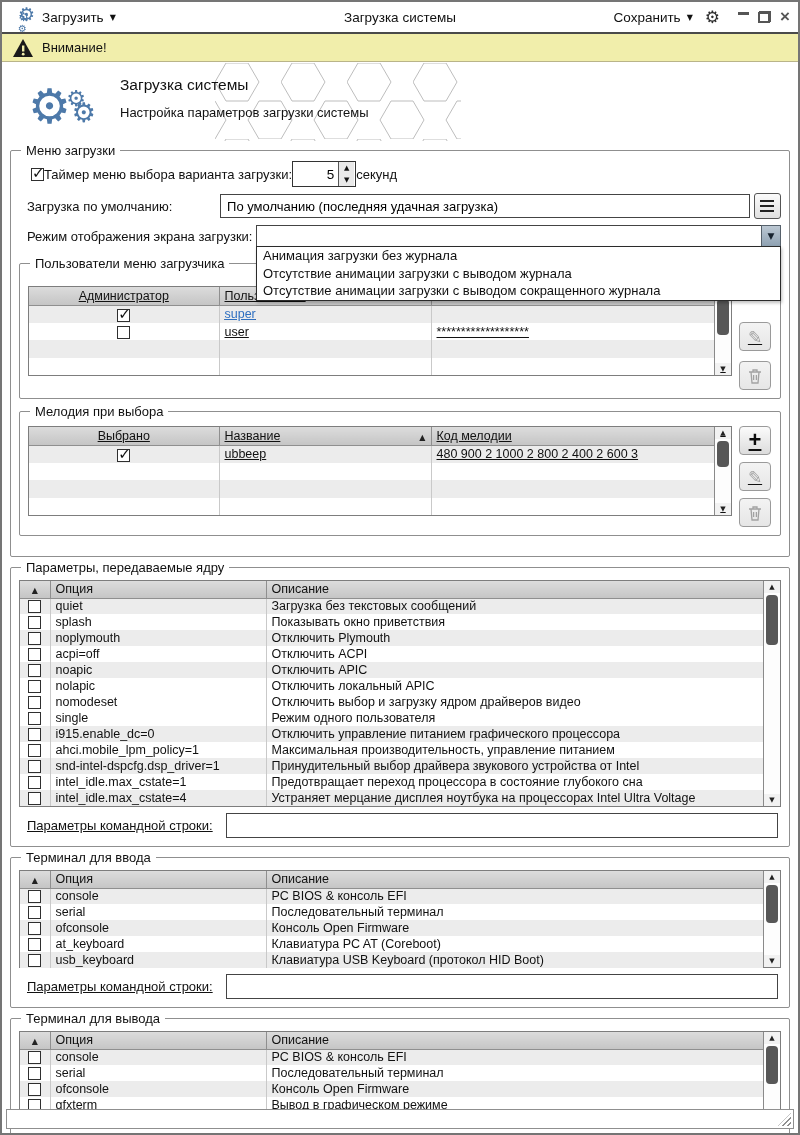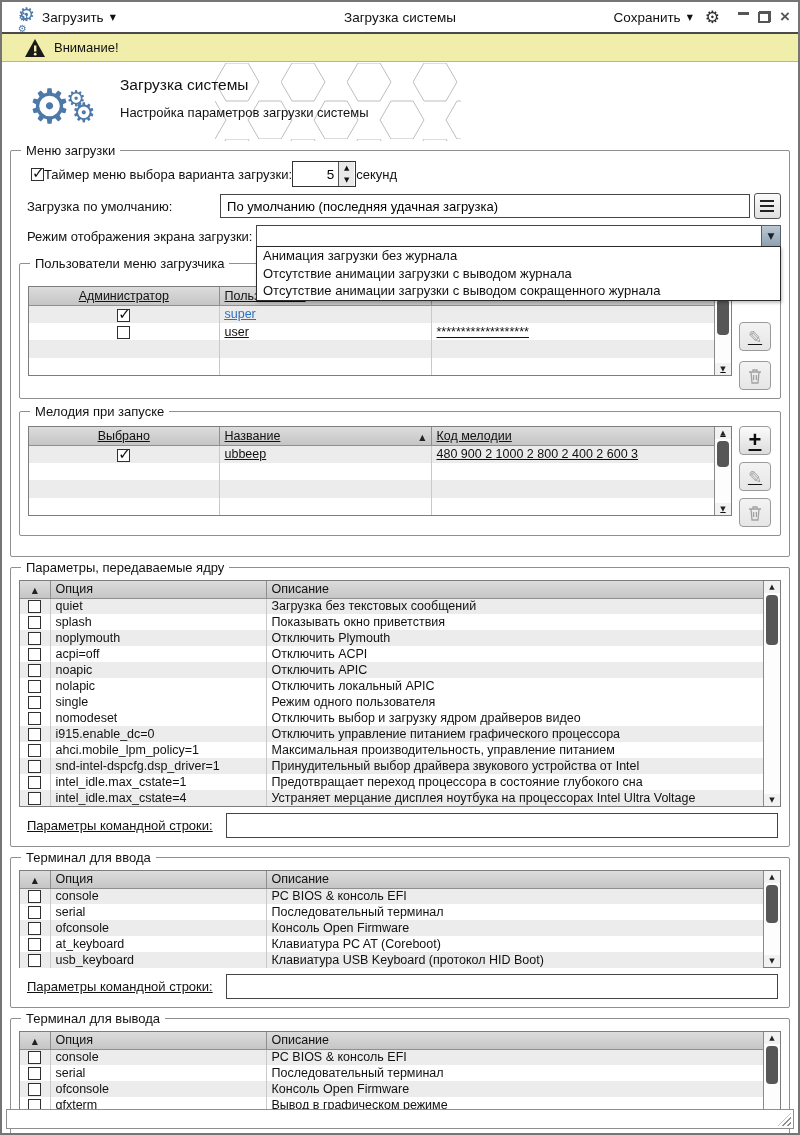--- a/index.html
+++ b/index.html
@@ -22,21 +22,21 @@
   .tb-gear { font-size:17px; color:#2e2e2e; font-family:"DejaVu Sans",sans-serif; margin:0 6px; }
   .winbtns { display:flex; align-items:center; gap:9px; margin-left:6px; }
   .wb-min { width:11px; height:3px; background:#555; margin-top:-8px; }
   .wb-restore { position:relative; width:13px; height:12px; }
   .wb-restore::before { content:""; position:absolute; right:0; top:0; width:8px; height:7px; border:2px solid #555; background:#fff; }
   .wb-restore::after  { content:""; position:absolute; left:0; bottom:0; width:8px; height:7px; border:2px solid #555; background:#fff; }
   .wb-close { font-size:17px; line-height:12px; color:#555; font-weight:bold; }
 
   
   .warnbar { height:28px; background:#f1eeab; border-bottom:1px solid #b9b489;
-             display:flex; align-items:center; padding:0 22px; gap:8px; }
+             display:flex; align-items:center; padding:0 10px; gap:8px; }
   .warnbar span { font-size:13px; }
 
   
   .banner { position:relative; height:80px; background:#fff; }
   .logo { position:absolute; left:18px; top:4px; width:86px; height:72px; color:#4d79a9; font-family:"DejaVu Sans",sans-serif; }
   .logo .g1 { position:absolute; left:0; bottom:0px; font-size:48px; line-height:1; }
   .logo .g2 { position:absolute; right:12px; top:0; font-size:22px; line-height:1; }
   .logo .g3 { position:absolute; right:2px; bottom:4px; font-size:27px; line-height:1; }
   .banner-title { position:absolute; left:118px; top:14px; font-size:15.5px; }
   .banner-sub   { position:absolute; left:118px; top:43px; font-size:13px; }
@@ -302,21 +302,21 @@
             <div class="tool-btn disabled">
               <svg width="14" height="16" viewBox="0 0 14 16">
                 <path d="M1 4 H13 M5 4 V2 H9 V4 M3 4 L4 15 H10 L11 4 M5.6 7 V12 M8.4 7 V12" stroke="#a2a2a2" stroke-width="1.3" fill="none"></path>
               </svg>
             </div>
           </div>
         </div>
       </div>
 
       <div class="groupbox sub melody">
-        <div class="glabel">Мелодия при запуске</div>
+        <div class="glabel">Мелодия при выбора</div>
         <div class="subrow">
           <div class="tblwrap h-melody">
             <table>
               <colgroup>
                   <col style="width:190px">
                   <col style="width:212px">
                   <col>
                 </colgroup>
               <tbody>
                   <tr>
@@ -414,27 +414,27 @@
                 <td>noapic</td>
                 <td>Отключить APIC</td>
               </tr>
           <tr>
                 <td class="c-center"><span class="cb"></span></td>
                 <td>nolapic</td>
                 <td>Отключить локальный APIC</td>
               </tr>
           <tr>
                 <td class="c-center"><span class="cb"></span></td>
+                <td>nomodeset</td>
+                <td>Отключить выбор и загрузку ядром драйверов видео</td>
+              </tr>
+          <tr>
+                <td class="c-center"><span class="cb"></span></td>
                 <td>single</td>
                 <td>Режим одного пользователя</td>
-              </tr>
-          <tr>
-                <td class="c-center"><span class="cb"></span></td>
-                <td>nomodeset</td>
-                <td>Отключить выбор и загрузку ядром драйверов видео</td>
               </tr>
           <tr class="alt">
                 <td class="c-center"><span class="cb"></span></td>
                 <td>i915.enable_dc=0</td>
                 <td>Отключить управление питанием графического процессора</td>
               </tr>
           <tr>
                 <td class="c-center"><span class="cb"></span></td>
                 <td>ahci.mobile_lpm_policy=1</td>
                 <td>Максимальная производительность, управление питанием</td>

